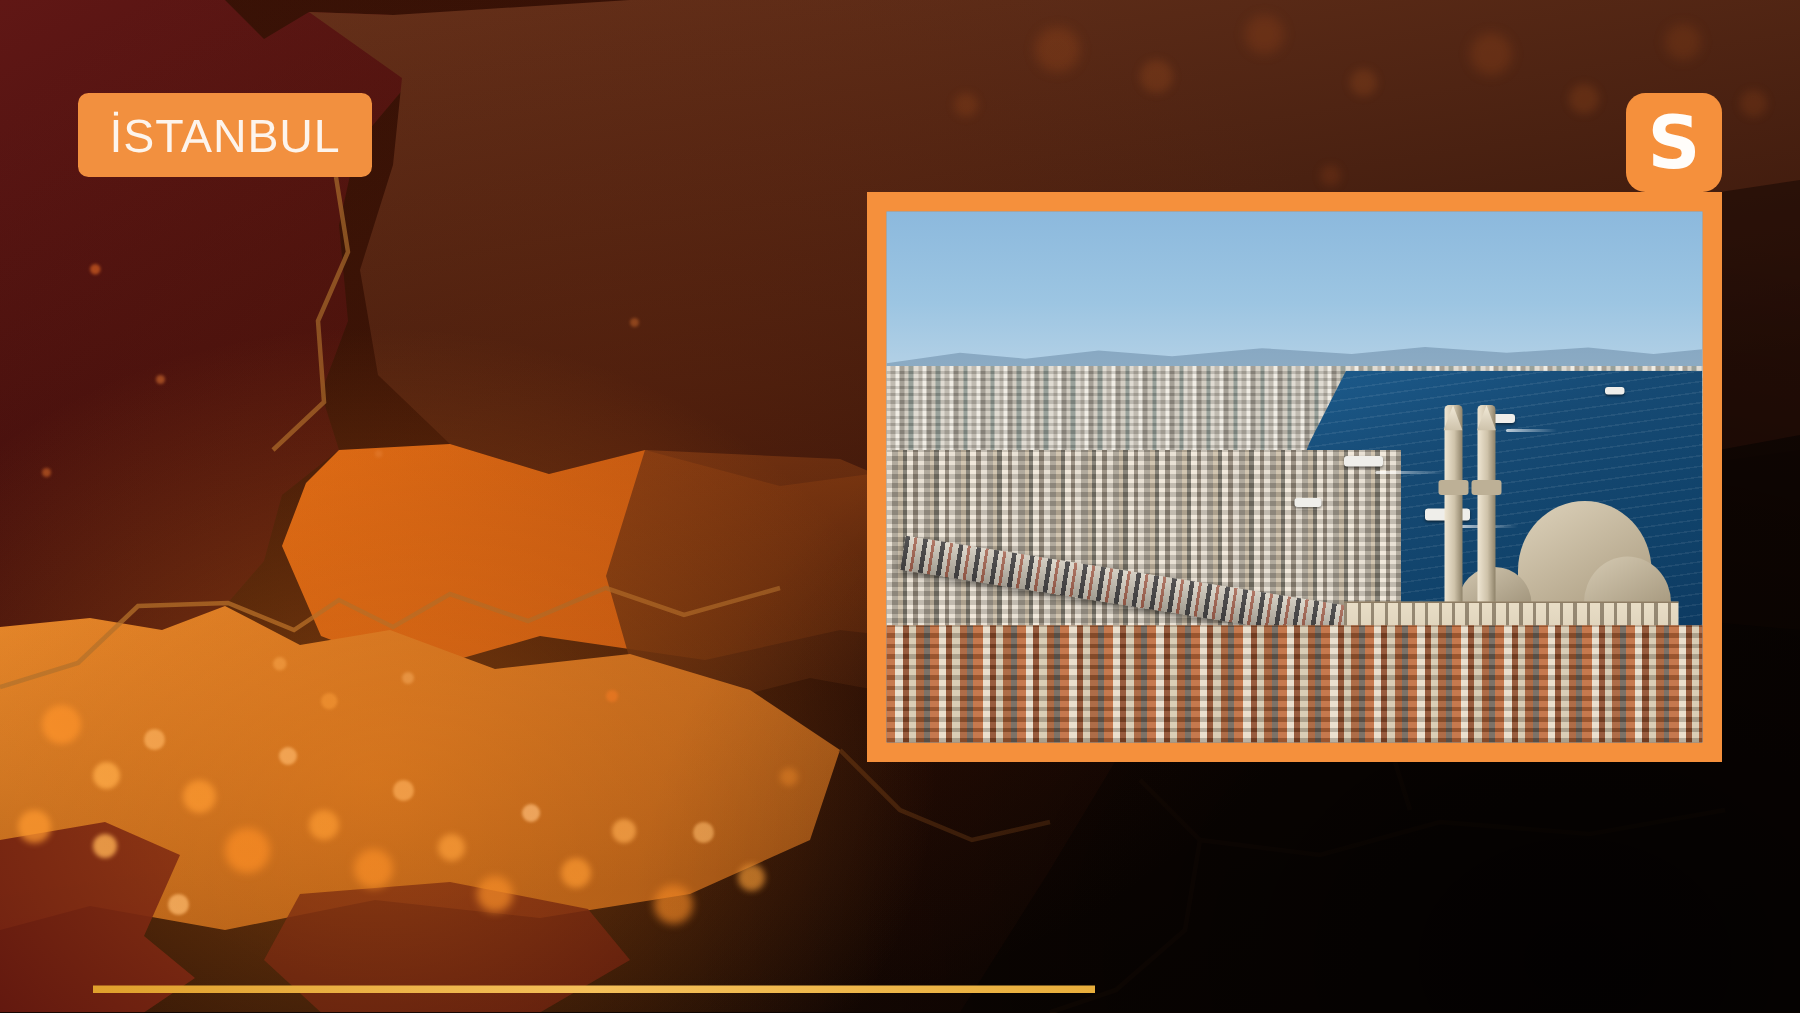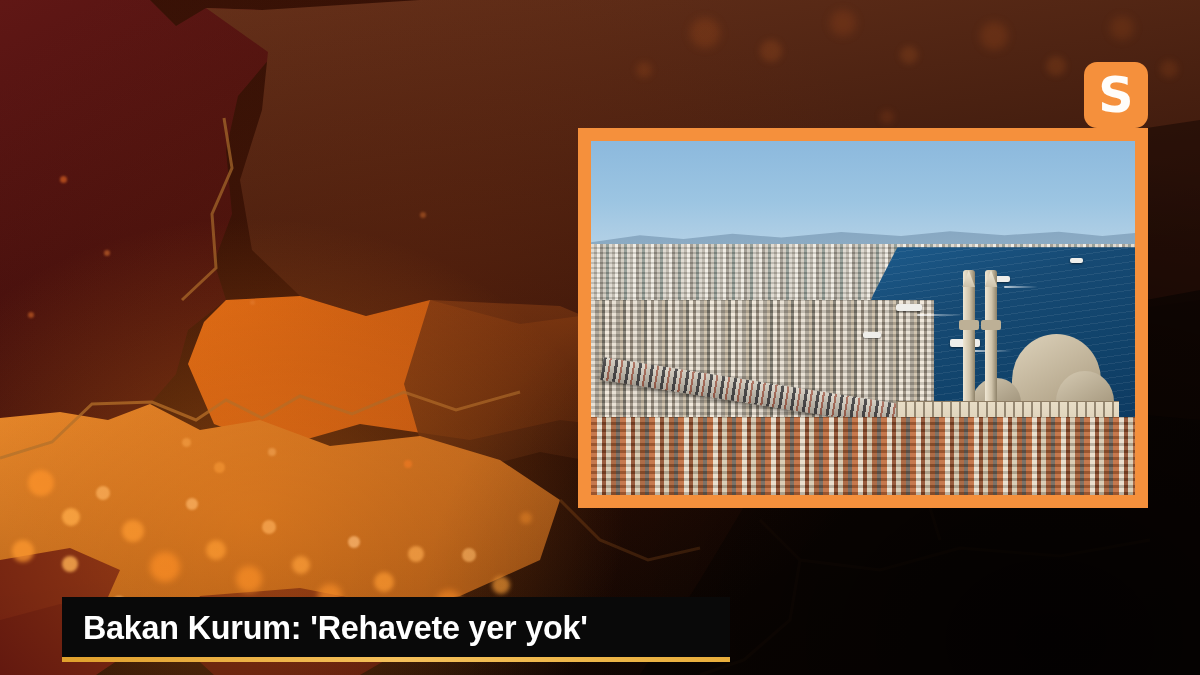--- a/index.html
+++ b/index.html
@@ -412,20 +412,23 @@
     <div class="bokeh" style="left:980px; top:22px;  width:28px; height:28px; background:rgba(190,92,30,.20); filter:blur(4px);"></div>
     <div class="bokeh" style="left:1046px;top:56px;  width:20px; height:20px; background:rgba(200,98,34,.18); filter:blur(3px);"></div>
     <div class="bokeh" style="left:1110px;top:16px;  width:24px; height:24px; background:rgba(185,88,30,.18); filter:blur(4px);"></div>
     <div class="bokeh" style="left:1160px;top:60px;  width:18px; height:18px; background:rgba(195,95,32,.16); filter:blur(3px);"></div>
     <div class="bokeh" style="left:636px; top:62px;  width:16px; height:16px; background:rgba(200,100,35,.18); filter:blur(3px);"></div>
     <div class="bokeh" style="left:880px; top:110px; width:14px; height:14px; background:rgba(190,90,30,.16); filter:blur(3px);"></div>
   </div>
 
   <div class="bg-vignette"></div>
 
+  <div class="city-badge">
+    <span>İSTANBUL</span>
+  </div>
 
   <div class="brand-logo">
     <span>S</span>
   </div>
 
   <div class="photo-frame">
     <div class="photo">
 
       <div class="ph-sky"></div>
       <div class="ph-hills"></div>
@@ -450,18 +453,15 @@
         <div class="mq-dome-sub2"></div>
         <div class="mq-minaret mq-min-a"></div>
         <div class="mq-minaret mq-min-b"></div>
         <div class="mq-base"></div>
       </div>
 
       <div class="ph-roofs"></div>
     </div>
   </div>
 
-  <div class="headline-strip">
-    <div class="headline-text">Bakan Kurum: 'Rehavete yer yok'</div>
-  </div>
   <div class="headline-underline"></div>
 
 </div>
 
 </body></html>

